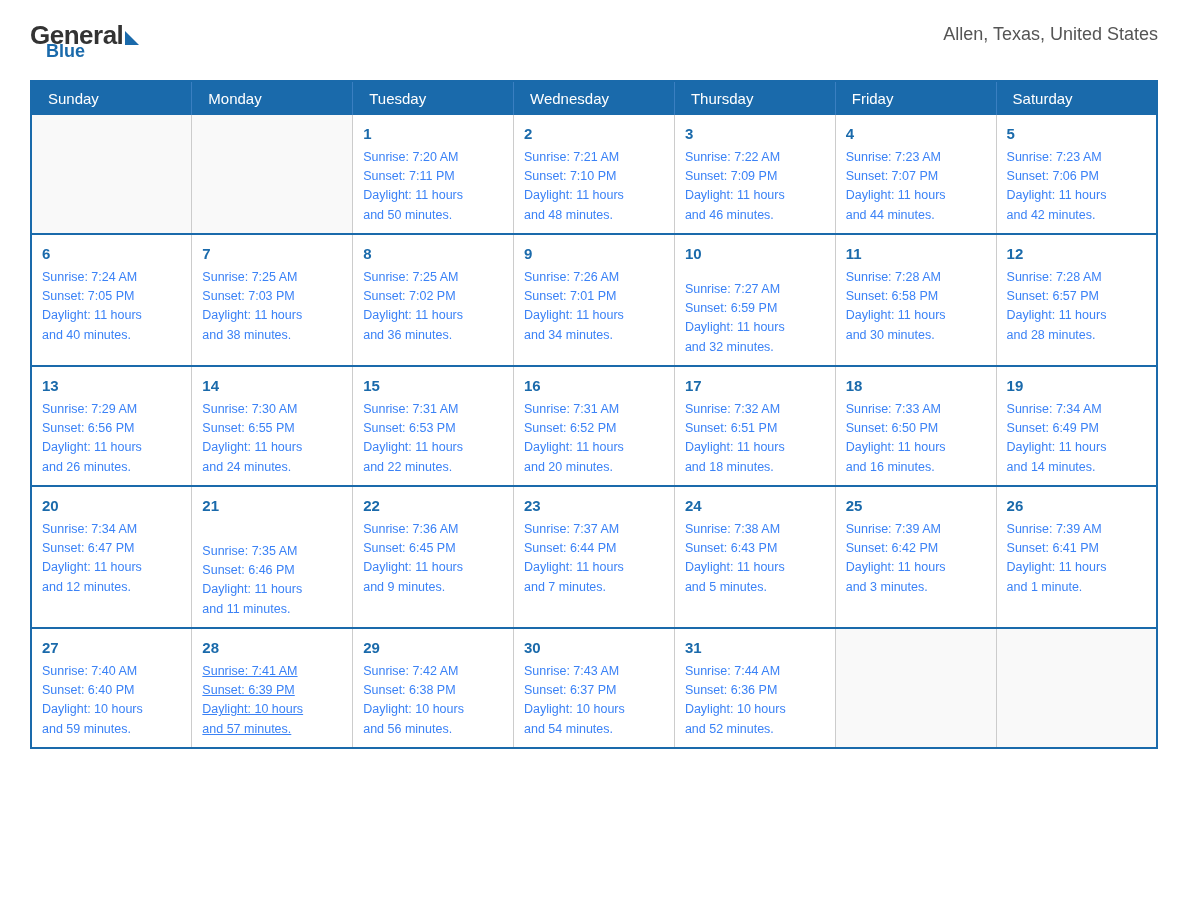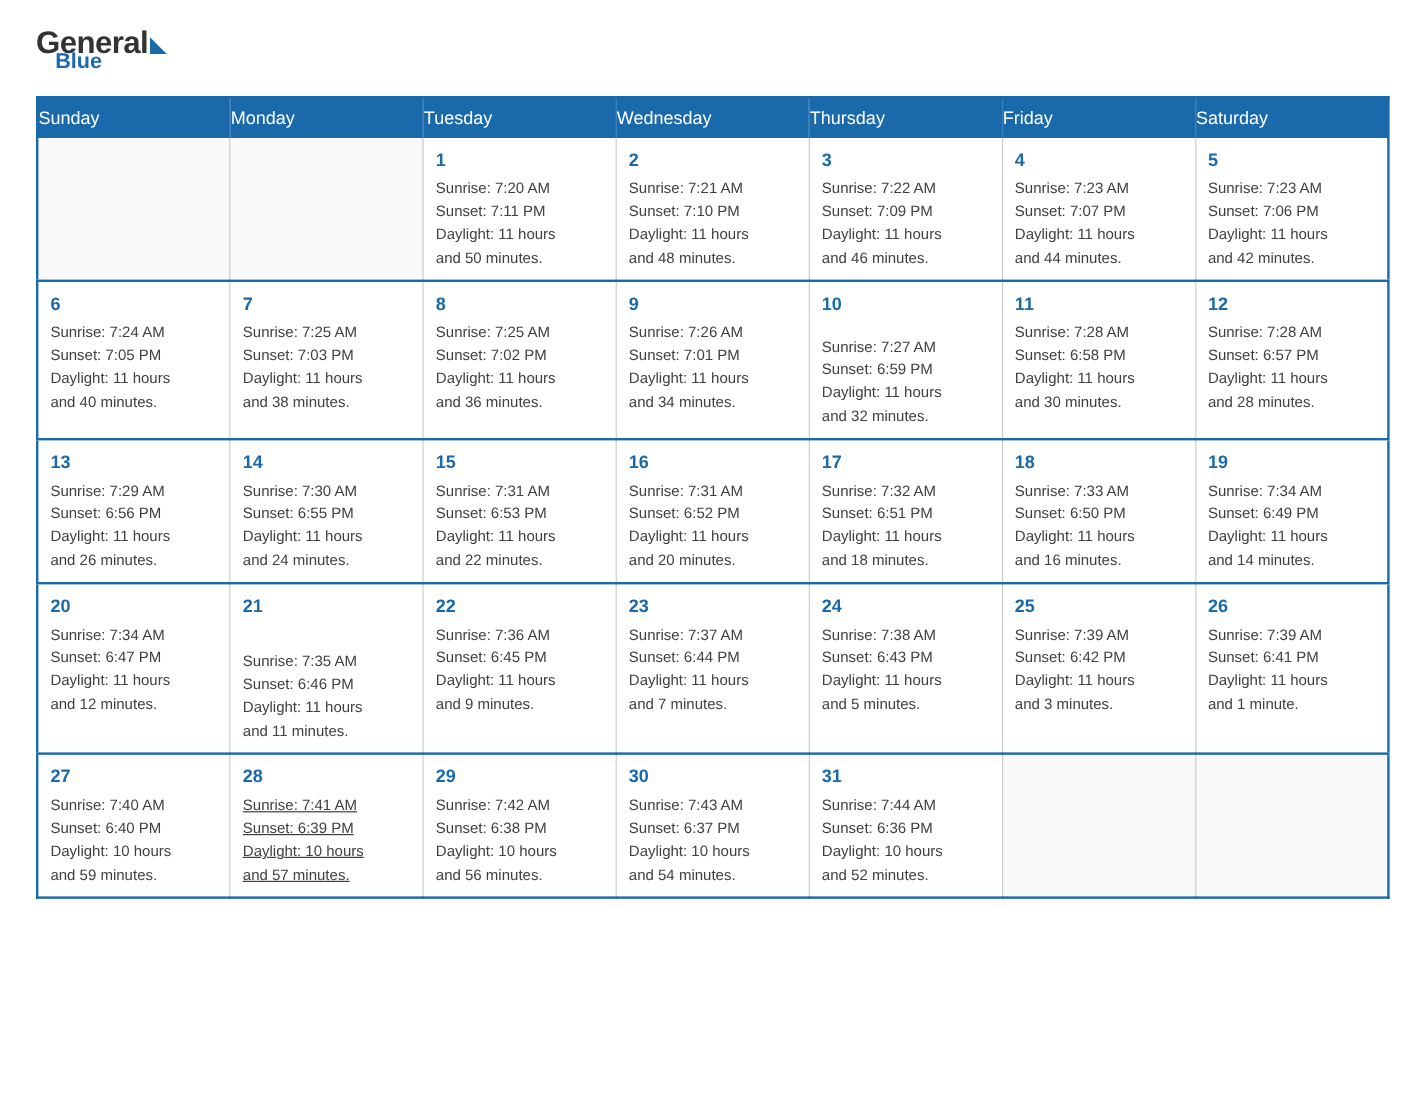--- a/index.html
+++ b/index.html
@@ -68,21 +68,21 @@
       border-collapse: collapse;
       border: 2px solid #1a6aab;
     }
     thead tr {
       background-color: #1a6aab;
     }
     thead th {
       color: #fff;
       font-size: 15px;
       font-weight: normal;
-      padding: 8px 0;
+      padding: 8px 16px;
       text-align: left;
       border-right: 1px solid #3a7fc1;
     }
     thead th:last-child {
       border-right: none;
     }
     tbody tr {
       border-bottom: 2px solid #1a6aab;
     }
     tbody tr:last-child {
@@ -101,21 +101,21 @@
       border-right: none;
     }
     .day-number {
       font-size: 15px;
       font-weight: bold;
       color: #1a6aab;
       display: block;
       margin-bottom: 2px;
     }
     .day-info {
-      color: #404040;
+      color: #3b82f6;
       font-size: 12.5px;
       line-height: 1.55;
     }
     .empty-cell {
       background: #f9f9f9;
     }
   </style>
 </head>
 <body>
 
@@ -123,20 +123,21 @@
   <div class="logo">
     <div class="logo-top">
       <span class="logo-general">General</span>
       <span class="logo-triangle"></span>
     </div>
     <div style="display:flex; align-items:center; margin-top:-6px; margin-left:14px;">
       <span class="logo-bottom">Blue</span>
     </div>
   </div>
   <div class="title-area">
+    <div class="location">Allen, Texas, United States</div>
   </div>
 </div>
 
 <table>
   <thead>
     <tr>
       <th>Sunday</th>
       <th>Monday</th>
       <th>Tuesday</th>
       <th>Wednesday</th>

